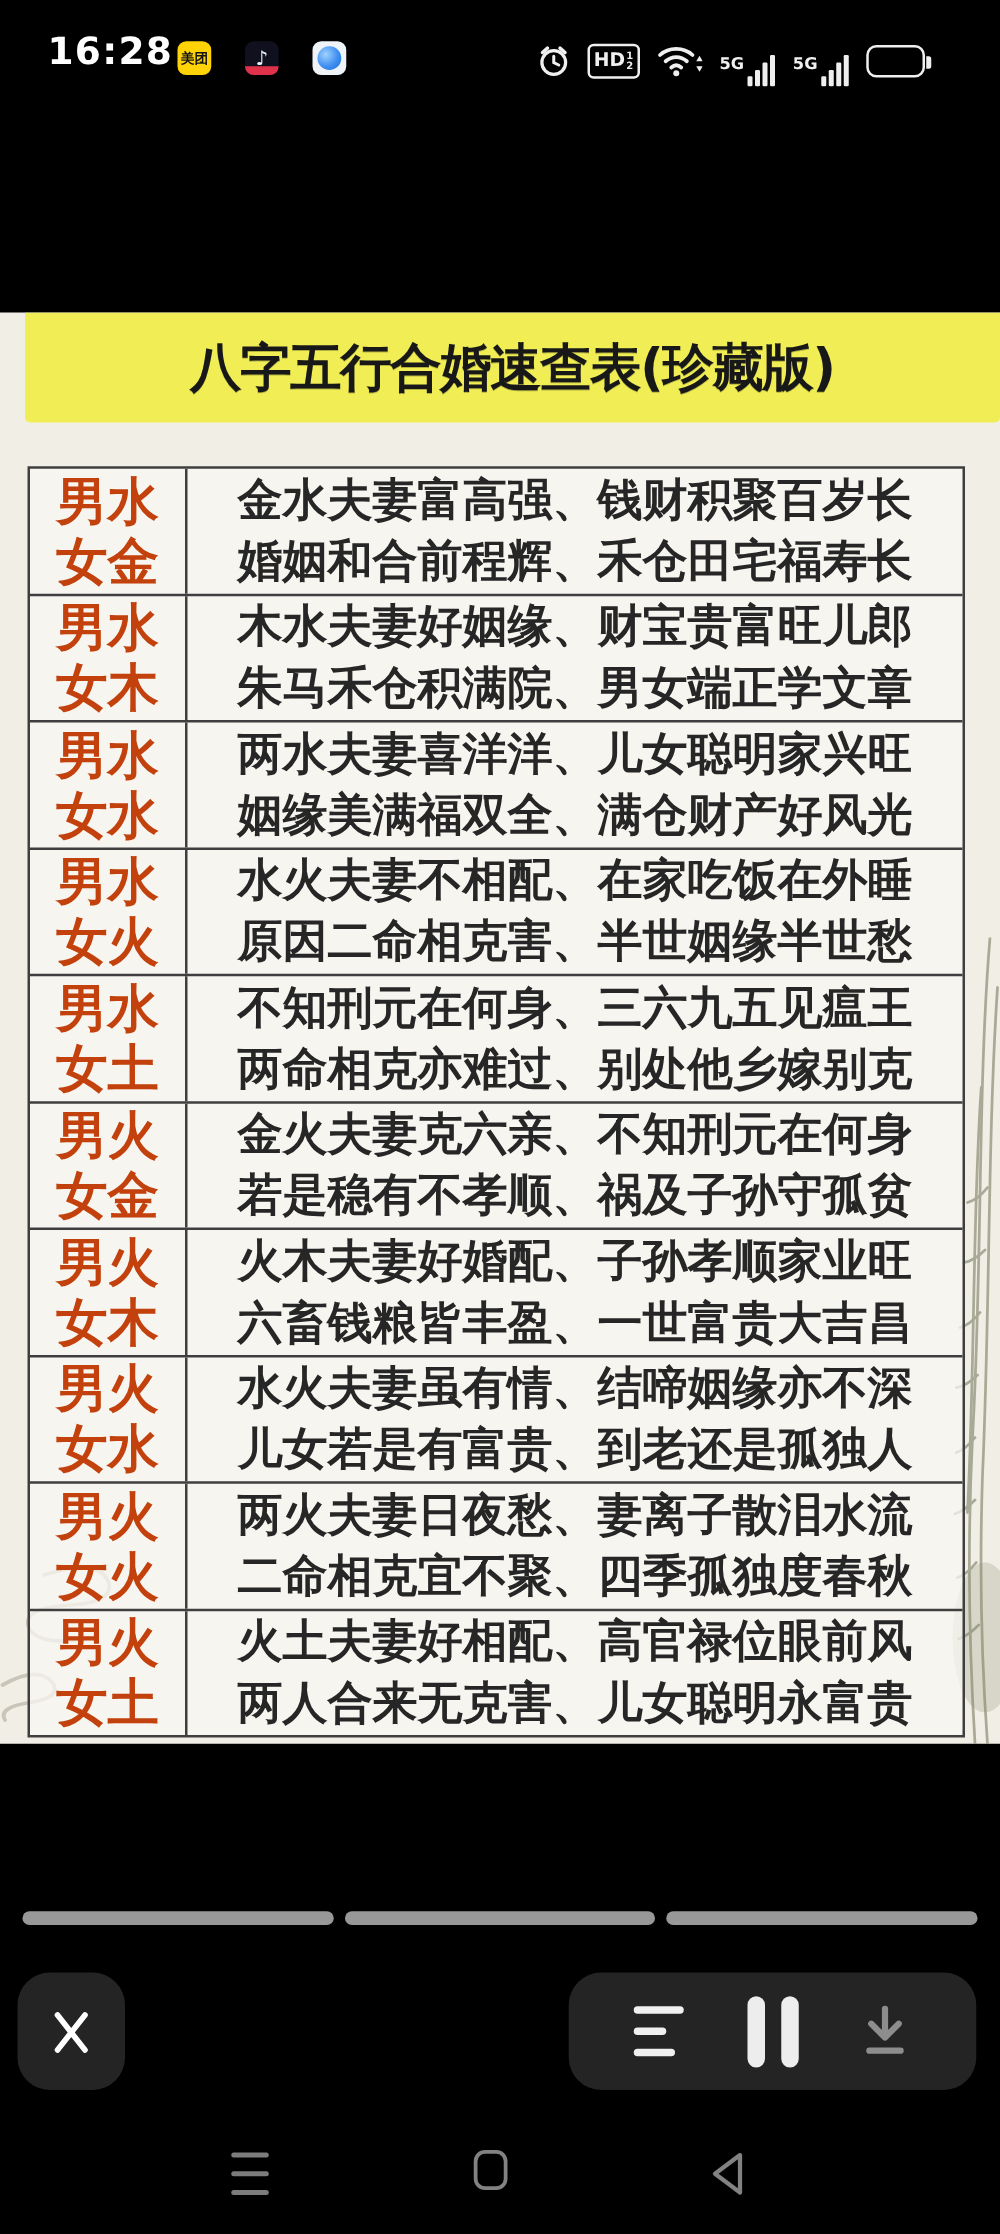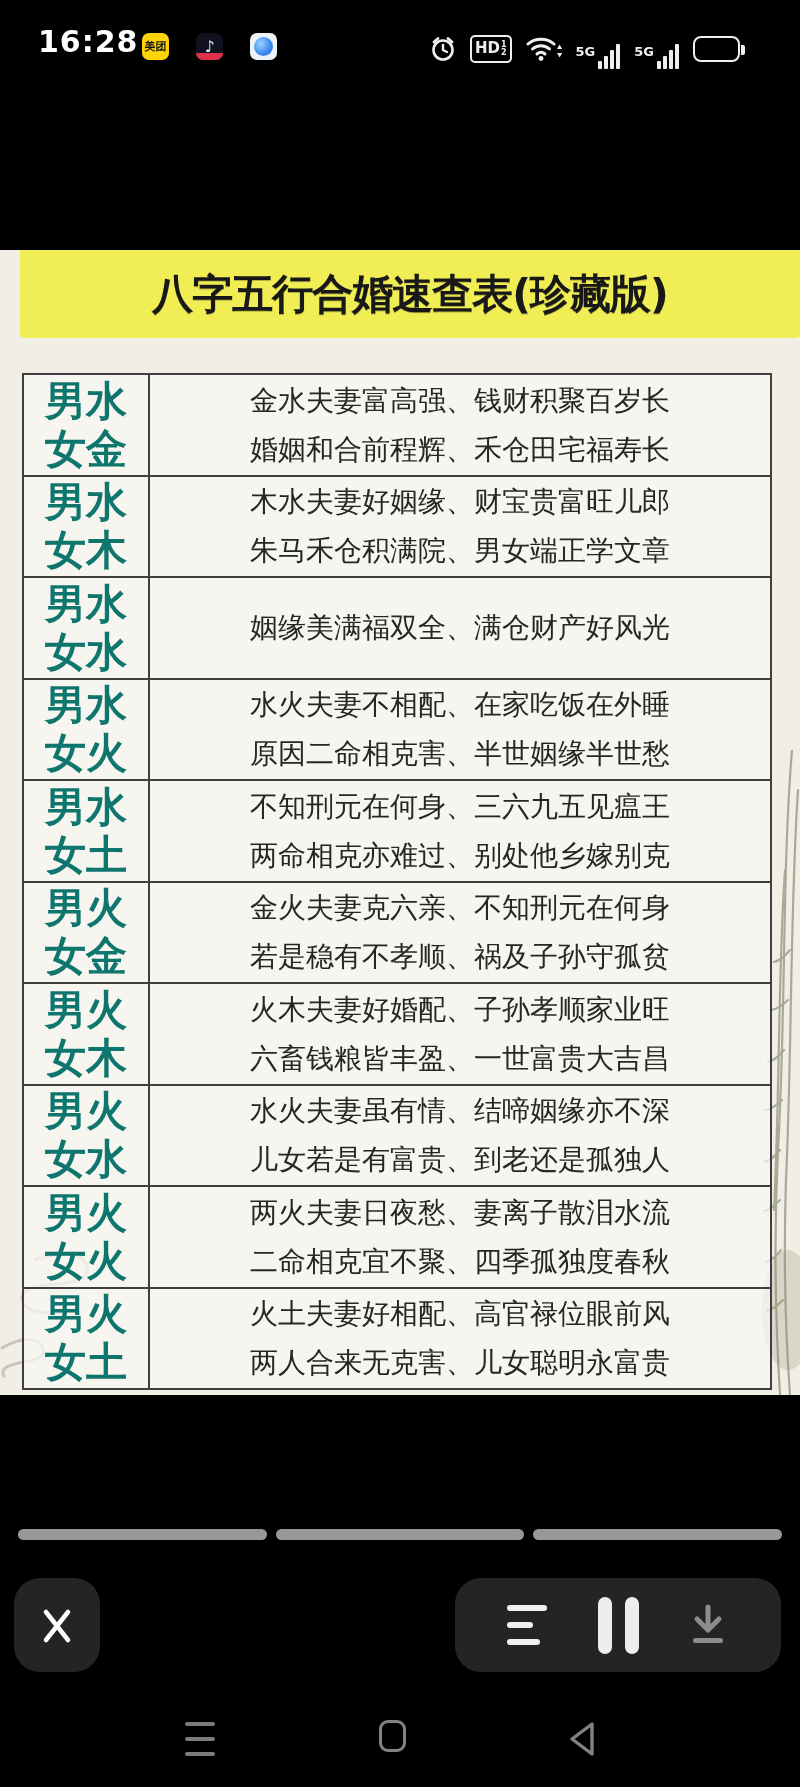--- a/index.html
+++ b/index.html
@@ -39,23 +39,23 @@
                 border-radius:0 0 4px 4px; display:flex; align-items:center; justify-content:center; }
   .title-band .title { font-size:41px; font-weight:900; color:#181818; letter-spacing:-1px; white-space:nowrap;
                        text-shadow:0 1px 0 rgba(0,0,0,.25); }
 
   .match-table { position:absolute; left:22px; top:123px; width:750px; height:1017px;
                  border:2px solid #3f3f3f; display:flex; flex-direction:column; background:rgba(250,248,242,.72); }
   .t-row { flex:1; display:flex; border-bottom:2px solid #3f3f3f; }
   .t-row:last-child { border-bottom:none; }
   .t-label { width:126px; border-right:2px solid #3f3f3f; display:flex; flex-direction:column;
              align-items:center; justify-content:center; gap:2px; }
-  .t-label span { font-size:41px; font-weight:900; color:#0f766e; line-height:46px; }
+  .t-label span { font-size:41px; font-weight:900; color:#c2410c; line-height:46px; }
   .t-text { flex:1; display:flex; flex-direction:column; align-items:center; justify-content:center; gap:4px; }
-  .t-text span { font-size:28px; font-weight:400; color:#262626; line-height:45px; white-space:nowrap; }
+  .t-text span { font-size:36px; font-weight:700; color:#262626; line-height:45px; white-space:nowrap; }
 
   
   .progress { position:absolute; left:18px; top:1529px; width:764px; display:flex; gap:9px; }
   .progress .seg { flex:1; height:11px; background:#989898; border-radius:6px; }
 
   
   .close-btn { position:absolute; left:14px; top:1578px; width:86px; height:94px; background:#242424;
                border-radius:26px; display:flex; align-items:center; justify-content:center; }
   .ctrl-pill { position:absolute; left:455px; top:1578px; width:326px; height:94px; background:#242424;
                border-radius:26px; display:flex; align-items:center; justify-content:space-around; padding:0 28px; }
@@ -192,20 +192,21 @@
       <span>朱马禾仓积满院、男女端正学文章</span>
     </div>
   </div>
 
   <div class="t-row">
     <div class="t-label">
       <span>男水</span>
       <span>女水</span>
     </div>
     <div class="t-text">
+      <span>两水夫妻喜洋洋、儿女聪明家兴旺</span>
       <span>姻缘美满福双全、满仓财产好风光</span>
     </div>
   </div>
 
   <div class="t-row">
     <div class="t-label">
       <span>男水</span>
       <span>女火</span>
     </div>
     <div class="t-text">

